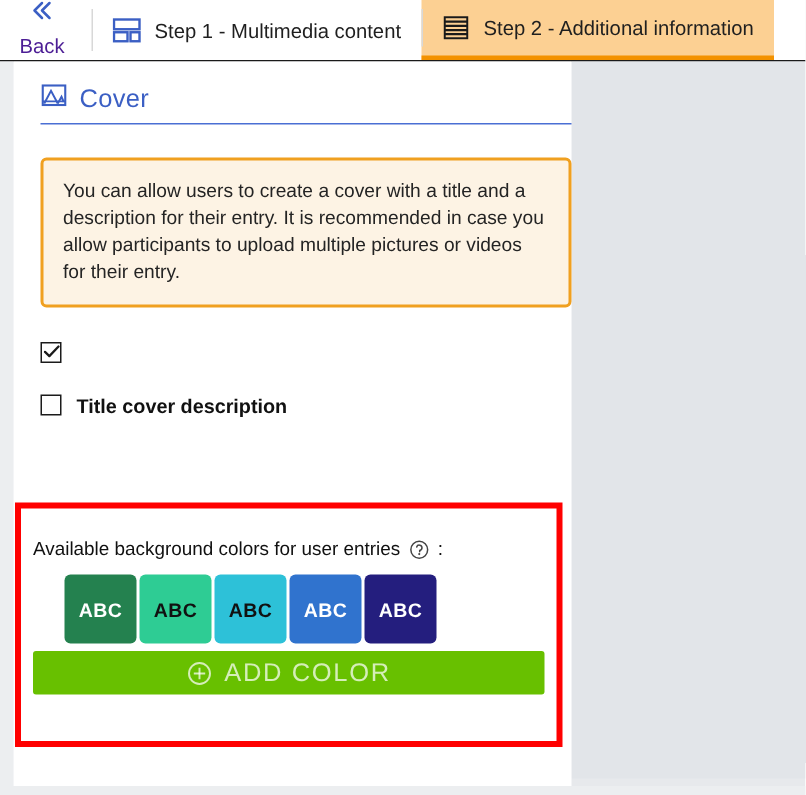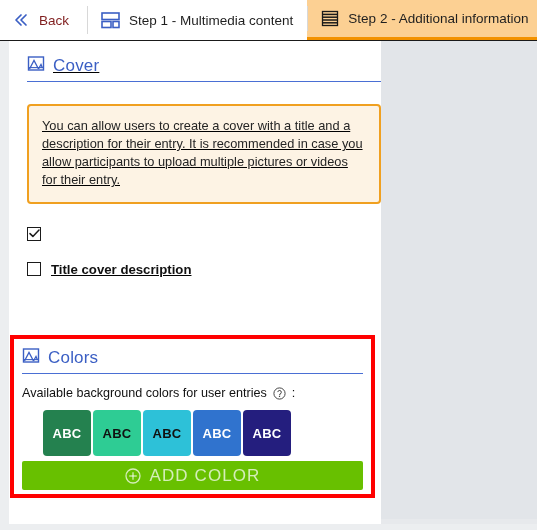--- a/index.html
+++ b/index.html
@@ -29,21 +29,21 @@
     display: flex;
     align-items: center;
     gap: 9px;
     padding: 0 14px;
     font-size: 13.5px;
     color: #1f1f1f;
     white-space: nowrap;
     background: #ffffff;
     position: relative;
   }
-  .tab.back { color: #7f1d1d; padding-left: 13px; padding-right: 18px; }
+  .tab.back { color: #4c1d95; padding-left: 13px; padding-right: 18px; flex-direction: column; }
   .tab.sep::after {
     content: "";
     position: absolute;
     left: 0; top: 6px; bottom: 6px;
     width: 1px;
     background: #d8d8d8;
   }
   .tab.active {
     background: #fcd093;
     border-bottom: 3px solid #f39200;
@@ -88,21 +88,20 @@
     color: #3b5fc4;
     font-size: 17px;
     letter-spacing: .2px;
   }
 
   
   .cover-block {
     position: absolute;
     left: 18px; top: 14px;
     width: 354px;
-    text-decoration: underline;
   }
   .info-box {
     margin-top: 22px;
     border: 2px solid #f0a020;
     background: #fdf3e4;
     border-radius: 4px;
     padding: 11px 13px 12px 13px;
     color: #242424;
     font-size: 12.8px;
     line-height: 1.42;
@@ -287,31 +286,20 @@
         <span class="chkbox"></span>
         <span>Title cover description</span>
       </div>
 
     </div>
   </div>
 
   <div class="colors-highlight">
     <div class="colors-inner">
 
-      <div class="section-head">
-        <span>
-          <svg width="18" height="17" viewBox="0 0 18 17" fill="none">
-            <rect x="1.5" y="2" width="15" height="13" stroke="#3b5fc4" stroke-width="1.4" fill="none"></rect>
-            <path d="M2.5 14 L7 5.5 L11.5 14" stroke="#3b5fc4" stroke-width="1.3" fill="none"></path>
-            <path d="M11.5 14 L14 9.5 L15.5 13" stroke="#3b5fc4" stroke-width="1.3" fill="none"></path>
-            <line x1="1.5" y1="12.6" x2="16.5" y2="12.6" stroke="#3b5fc4" stroke-width="1.1"></line>
-          </svg>
-        </span>
-        <span class="section-title">Colors</span>
-      </div>
 
       <div class="label-help-row">
         <span>Available background colors for user entries</span>
         <span class="help-icon">
           <svg width="13" height="13" viewBox="0 0 13 13" fill="none">
             <circle cx="6.5" cy="6.5" r="5.6" stroke="#444444" stroke-width="1" fill="none"></circle>
             <path d="M4.8 4.7 a1.8 1.8 0 1 1 2.0 2.3 v0.9" stroke="#444444" stroke-width="1" fill="none" stroke-linecap="round"></path>
             <circle cx="6.5" cy="9.4" r="0.7" fill="#444444"></circle>
           </svg>
         </span>

